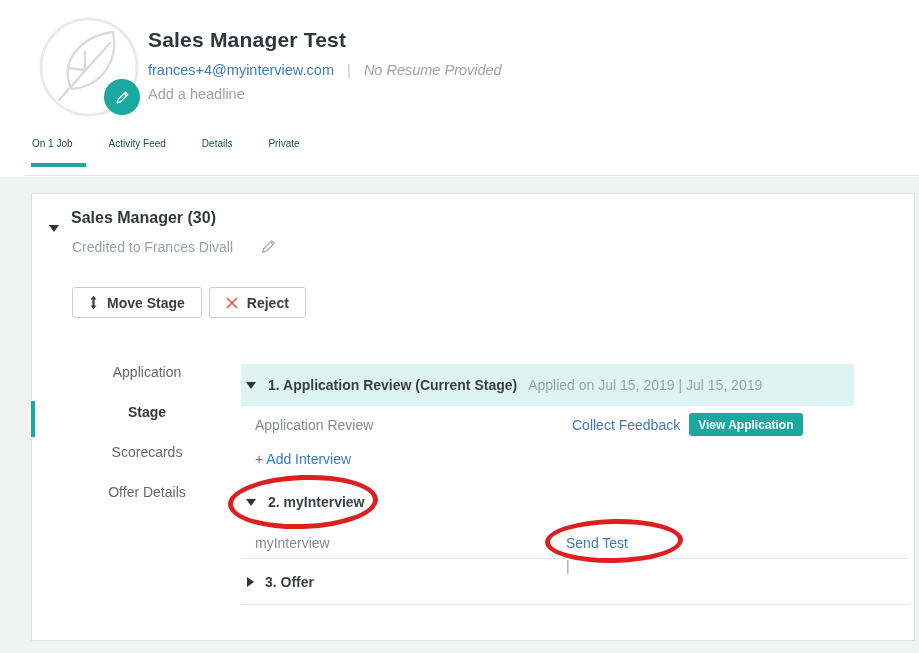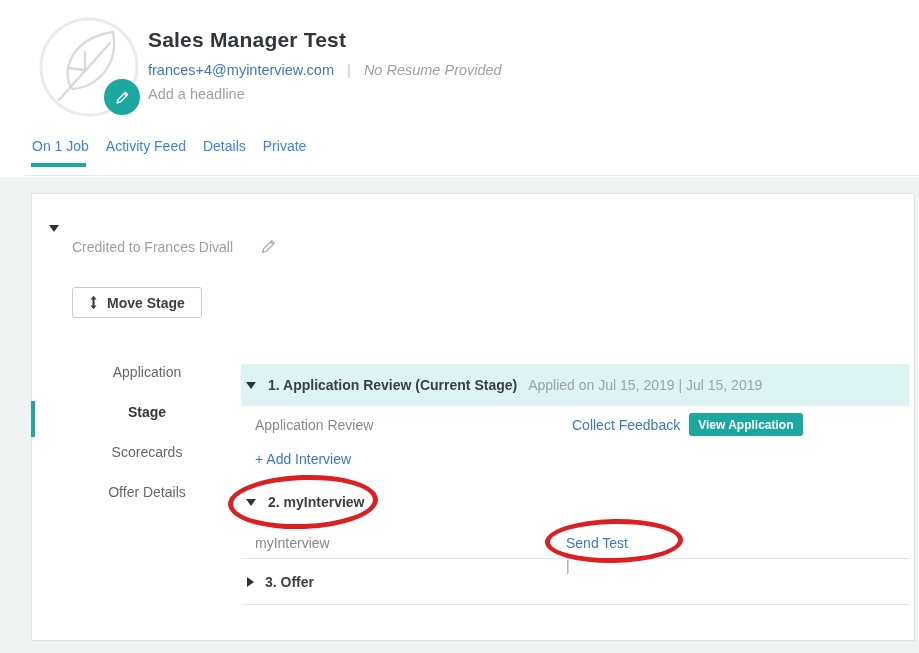--- a/index.html
+++ b/index.html
@@ -22,21 +22,21 @@
   .avatar svg.leaf-svg{position:absolute;left:0;top:0;}
   .avatar-edit-badge{position:absolute;left:66px;top:63px;width:36px;height:36px;border-radius:50%;
     background:var(--teal);display:flex;align-items:center;justify-content:center;cursor:pointer;}
   .page-title{position:absolute;left:148px;top:28px;font-size:21px;font-weight:700;color:#31363b;letter-spacing:.2px;}
   .contact-row{position:absolute;left:148px;top:61px;font-size:14.5px;display:flex;align-items:center;}
   .email-link{color:var(--link);text-decoration:none;cursor:pointer;}
   .contact-sep{color:#c6cacd;margin:0 13px;font-size:15px;}
   .no-resume{color:#9da2a7;font-style:italic;}
   .headline{position:absolute;left:148px;top:86px;font-size:14.5px;color:#9da2a7;cursor:text;}
 
-  .tabs{position:absolute;left:32px;top:138px;display:flex;gap:17px;font-size:14px;color:#3b82f6;}
+  .tabs{position:absolute;left:32px;top:138px;display:flex;gap:36px;font-size:10px;color:#14532d;}
   .tab{cursor:pointer;white-space:nowrap;}
   .tabs-underline{position:absolute;left:31px;top:163px;width:55px;height:4px;background:var(--teal);}
   .tabs-divider{position:absolute;left:25px;top:175px;width:894px;height:1px;background:#e5e7e9;}
 
   
   .body-area{position:absolute;left:0;top:177px;width:919px;height:476px;background:#f1f2f2;}
   .card{position:absolute;left:31px;top:16px;width:884px;height:448px;background:#fff;border:1px solid #dfe2e4;}
 
   .tri-down{width:0;height:0;border-left:5px solid transparent;border-right:5px solid transparent;border-top:7px solid #2f3338;display:inline-block;}
   .tri-right{width:0;height:0;border-top:5px solid transparent;border-bottom:5px solid transparent;border-left:7px solid #2f3338;display:inline-block;}
@@ -52,21 +52,21 @@
     border:1px solid #c9cdd0;border-radius:3px;font-size:14px;font-weight:700;color:#3b4045;cursor:pointer;}
 
   .side-nav{position:absolute;left:40px;top:170px;width:150px;}
   .side-item{font-size:14px;color:#64686d;height:16px;margin-bottom:24px;cursor:pointer;white-space:nowrap;text-align:center;}
   .side-item.active{font-weight:700;color:#33383d;}
   .active-bar{position:absolute;left:-1px;top:207px;width:4px;height:36px;background:var(--teal);}
 
   .stages{position:absolute;left:209px;top:0;width:668px;}
   .stage-header{position:absolute;display:flex;align-items:center;font-size:14px;}
   .stage-title{font-weight:700;color:#3a3f44;}
-  .s1-header{left:0;top:170px;width:668px;height:42px;background:var(--highlight);padding-left:5px;}
+  .s1-header{left:0;top:170px;width:613px;height:42px;background:var(--highlight);padding-left:5px;}
   .s1-header .tri-down{margin-right:12px;}
   .stage-meta{color:#9aa3a8;margin-left:11px;font-weight:400;}
   .s1-row{position:absolute;left:0;top:219px;width:668px;height:26px;}
   .row-label{position:absolute;left:14px;top:4px;font-size:14px;color:#85898e;}
   .s1-right{position:absolute;left:331px;top:0;display:flex;align-items:center;gap:9px;}
   .link{font-size:14px;color:var(--link);text-decoration:none;cursor:pointer;white-space:nowrap;}
   .view-app-btn{display:inline-flex;align-items:center;height:23px;padding:0 9px;background:var(--teal);
     color:#fff;font-size:12px;font-weight:700;border:none;border-radius:3px;cursor:pointer;white-space:nowrap;}
   .s2-header{left:0;top:300px;}
   .s2-header .tri-down{margin:0 12px 0 5px;}
@@ -131,40 +131,47 @@
       <div class="tab">Private</div>
     </nav>
     <div class="tabs-underline"></div>
     <div class="tabs-divider"></div>
   </header>
 
   <section class="body-area">
     <div class="card">
 
       <span class="job-collapse"><span class="tri-down"></span></span>
+      <div class="job-title">Sales Manager (30)</div>
 
       <div class="credited-row">
         <span class="credited-text">Credited to Frances Divall</span>
         <span class="credited-pencil">
           <svg width="19" height="19" viewBox="0 0 16 16">
             <g fill="none" stroke="#aeb2b6" stroke-width="1.2" stroke-linejoin="round">
               <path d="M3 13 L3.9 9.9 L10.7 3.1 L12.9 5.3 L6.1 12.1 Z"></path>
               <path d="M9.6 4.2 L11.8 6.4"></path>
             </g>
           </svg>
         </span>
       </div>
 
       <div class="actions-row">
         <button class="btn">
           <svg width="9" height="15" viewBox="0 0 10 16">
             <path d="M5 0.5 L8.4 4.6 H6.2 V11.4 H8.4 L5 15.5 L1.6 11.4 H3.8 V4.6 H1.6 Z" fill="#3b4045"></path>
           </svg>
           <span>Move Stage</span>
         </button>
+        <button class="btn">
+          <svg width="12" height="12" viewBox="0 0 12 12">
+            <path d="M1.5 1.5 L10.5 10.5 M10.5 1.5 L1.5 10.5" stroke="#e0584e" stroke-width="1.7" stroke-linecap="round"></path>
+          </svg>
+          <span>Reject</span>
+        </button>
       </div>
 
       <div class="active-bar"></div>
       <nav class="side-nav">
         <div class="side-item">Application</div>
         <div class="side-item active">Stage</div>
         <div class="side-item">Scorecards</div>
         <div class="side-item">Offer Details</div>
       </nav>
 

